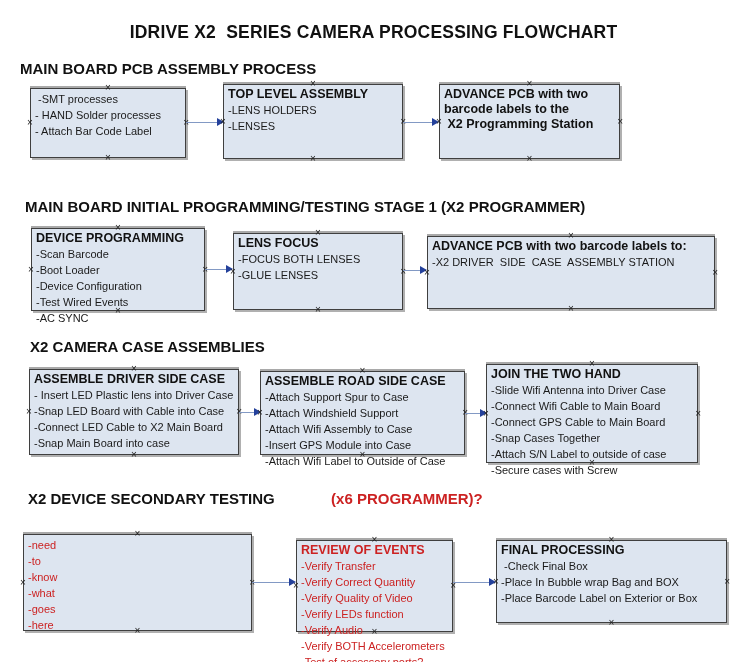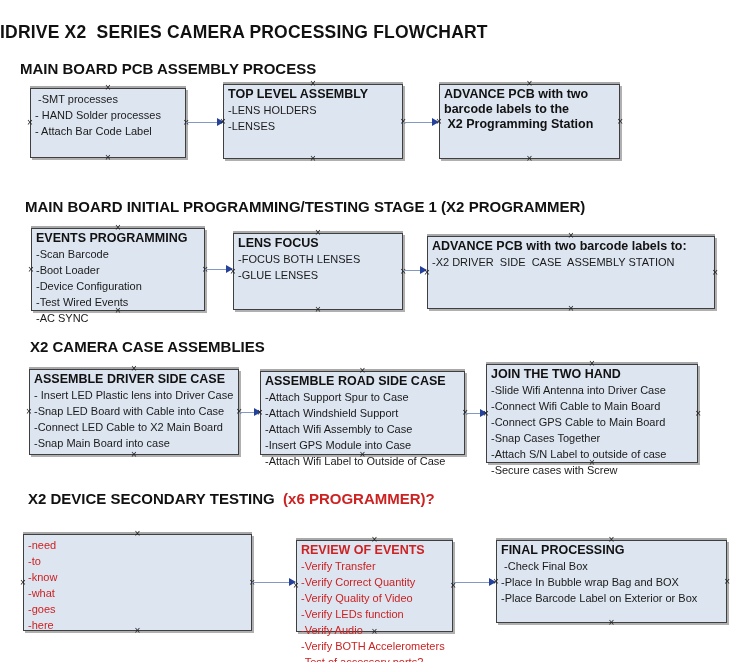--- a/index.html
+++ b/index.html
@@ -1,27 +1,27 @@
 <!DOCTYPE html>
 <html><head>
 <meta charset="utf-8">
 <style>
   html,body{margin:0;padding:0;background:#fff;}
   #canvas{
     position:relative;width:747px;height:662px;background:#ffffff;
     font-family:"Liberation Sans",sans-serif;color:#111;overflow:hidden;
   }
   .page-title{
-    position:absolute;top:22px;left:0;width:100%;
+    position:absolute;top:22px;left:0;width:100%;text-align:center;
     font-size:17.5px;font-weight:bold;letter-spacing:.2px;white-space:pre;
   }
   .section-heading{
     position:absolute;font-size:15px;font-weight:bold;white-space:pre;
   }
-  .section-heading .red-part{color:#cc2222;}
+  .section-heading .red-part{color:#cc2222;margin-left:48px;}
   .flow-box{
     position:absolute;background:#dde5f0;border:1px solid #3f3f3f;
     box-shadow:2px 2px 0 #b0b0b0, 0 -2px 0 #a9a9a9;
     padding:2px 4px;box-sizing:border-box;overflow:visible;
   }
   .box-title{
     font-weight:bold;font-size:12.5px;line-height:15px;
     white-space:pre-wrap;color:#111;
   }
   .box-items{
@@ -91,21 +91,21 @@
  X2 Programming Station</div>
   <span class="cp cp-n">×</span>
       <span class="cp cp-s">×</span>
       <span class="cp cp-w">×</span>
       <span class="cp cp-e">×</span>
     </div>
 
   <div class="section-heading" style="left:25px;top:198px">MAIN BOARD INITIAL PROGRAMMING/TESTING STAGE 1 (X2 PROGRAMMER)</div>
 
   <div class="flow-box" style="left:31px;top:228px;width:174px;height:83px">
-    <div class="box-title">EVENTS PROGRAMMING</div>
+    <div class="box-title">DEVICE PROGRAMMING</div>
     <div class="box-items">-Scan Barcode
 -Boot Loader
 -Device Configuration
 -Test Wired Events
 -AC SYNC</div>
   <span class="cp cp-n">×</span>
       <span class="cp cp-s">×</span>
       <span class="cp cp-w">×</span>
       <span class="cp cp-e">×</span>
     </div>

